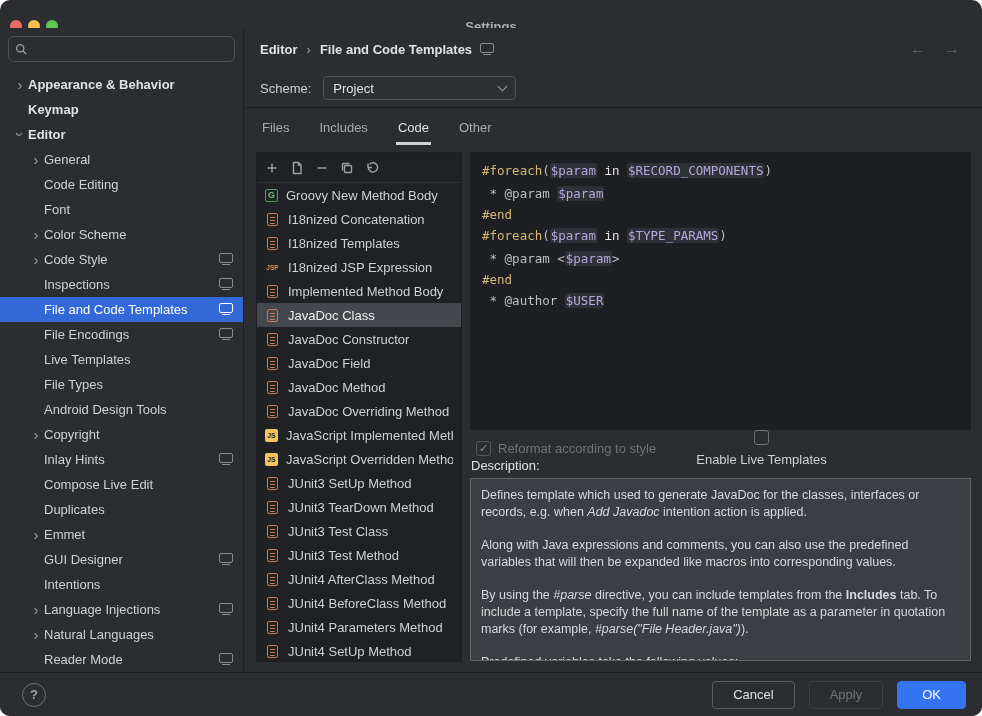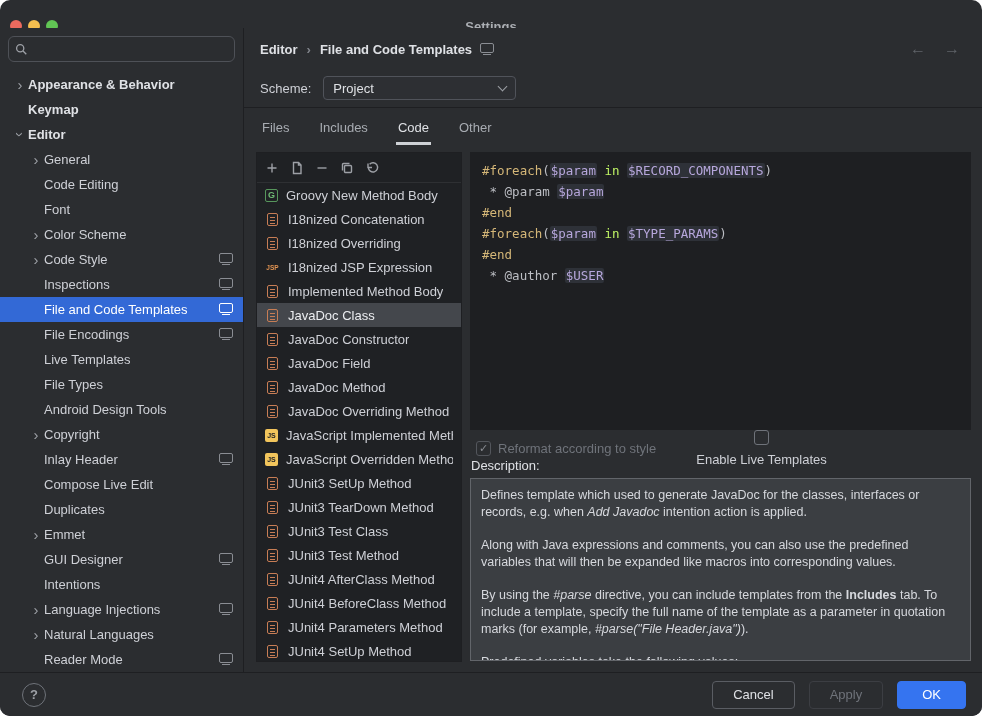--- a/index.html
+++ b/index.html
@@ -68,21 +68,21 @@
   .fi.tmpl::after{content:'';position:absolute;left:2px;top:3px;width:5px;height:1px;background:#c77d55;box-shadow:0 3px 0 #c77d55,0 6px 0 #c77d55;}
   .fi.groovy{width:13px;height:13px;border:1px solid #57965c;border-radius:2px;color:#6fba74;font-weight:bold;font-size:9px;}
   .fi.js{width:13px;height:13px;background:#f2c55c;border-radius:2px;color:#1e1f22;font-weight:bold;font-size:7px;}
   .fi.jsp{color:#e09352;font-weight:bold;font-size:6.5px;}
 
   
   .editor{position:absolute;left:226px;top:124px;width:501px;height:278px;background:#1e1f22;box-sizing:border-box;padding:8px 12px;font-family:"DejaVu Sans Mono",monospace;font-size:12.5px;line-height:21px;overflow:hidden;}
   .code-line{white-space:pre;}
   .tk-p{color:#bcbec4;}
   .tk-d{color:#d5b778;}
-  .tk-k{color:#bef264;}
+  .tk-k{color:#e5e5e5;font-family:Liberation Mono, monospace;}
   .tk-v{color:#b7a7dc;background:#2e3138;border-radius:2px;padding:0 1px;}
 
   
   .opts{position:absolute;left:226px;top:408px;width:501px;height:24px;display:flex;align-items:center;}
   .cb{display:flex;align-items:center;gap:7px;}
   .cb .box{width:15px;height:15px;border:1px solid #6f737a;border-radius:3px;box-sizing:border-box;display:flex;align-items:center;justify-content:center;font-size:11px;color:transparent;}
   .cb.disabled{color:#6f737a;}
   .cb.disabled .box{border-color:#53565c;color:#8a8d93;}
   .cb.reformat{margin-left:6px;}
   .cb.live{margin-left:40px;color:#ced0d6;flex-direction:column;}
@@ -182,21 +182,21 @@
         <div class="tree-row lvl1">
           <span class="chev none"></span>
           <span class="tree-label">Android Design Tools</span>
         </div>
         <div class="tree-row lvl1">
           <span class="chev">›</span>
           <span class="tree-label">Copyright</span>
         </div>
         <div class="tree-row lvl1">
           <span class="chev none"></span>
-          <span class="tree-label">Inlay Header</span>
+          <span class="tree-label">Inlay Hints</span>
           <span class="monitor"></span>
         </div>
         <div class="tree-row lvl1">
           <span class="chev none"></span>
           <span class="tree-label">Compose Live Edit</span>
         </div>
         <div class="tree-row lvl1">
           <span class="chev none"></span>
           <span class="tree-label">Duplicates</span>
         </div>
@@ -295,21 +295,21 @@
           <div class="tpl-row">
             <span class="fi groovy">G</span>
             <span class="tpl-label">Groovy New Method Body</span>
           </div>
           <div class="tpl-row">
             <span class="fi tmpl"></span>
             <span class="tpl-label">I18nized Concatenation</span>
           </div>
           <div class="tpl-row">
             <span class="fi tmpl"></span>
-            <span class="tpl-label">I18nized Overriding</span>
+            <span class="tpl-label">I18nized Templates</span>
           </div>
           <div class="tpl-row">
             <span class="fi jsp">JSP</span>
             <span class="tpl-label">I18nized JSP Expression</span>
           </div>
           <div class="tpl-row">
             <span class="fi tmpl"></span>
             <span class="tpl-label">Implemented Method Body</span>
           </div>
           <div class="tpl-row sel">
@@ -373,20 +373,21 @@
             <span class="tpl-label">JUnit4 SetUp Method</span>
           </div>
         </div>
     </div>
 
     <div class="editor">
         <div class="code-line"><span class="tk-d">#foreach</span><span class="tk-p">(</span><span class="tk-v">$param</span><span class="tk-p"> </span><span class="tk-k">in</span><span class="tk-p"> </span><span class="tk-v">$RECORD_COMPONENTS</span><span class="tk-p">)</span></div>
         <div class="code-line"><span class="tk-p"> * @param </span><span class="tk-v">$param</span></div>
         <div class="code-line"><span class="tk-d">#end</span></div>
         <div class="code-line"><span class="tk-d">#foreach</span><span class="tk-p">(</span><span class="tk-v">$param</span><span class="tk-p"> </span><span class="tk-k">in</span><span class="tk-p"> </span><span class="tk-v">$TYPE_PARAMS</span><span class="tk-p">)</span></div>
+        <div class="code-line"><span class="tk-p"> * @param &lt;</span><span class="tk-v">$param</span><span class="tk-p">&gt;</span></div>
         <div class="code-line"><span class="tk-d">#end</span></div>
         <div class="code-line"><span class="tk-p"> * @author </span><span class="tk-v">$USER</span></div>
       </div>
 
     <div class="opts">
       <div class="cb reformat disabled">
         <span class="box">✓</span>
         <span>Reformat according to style</span>
       </div>
       <div class="cb live">

